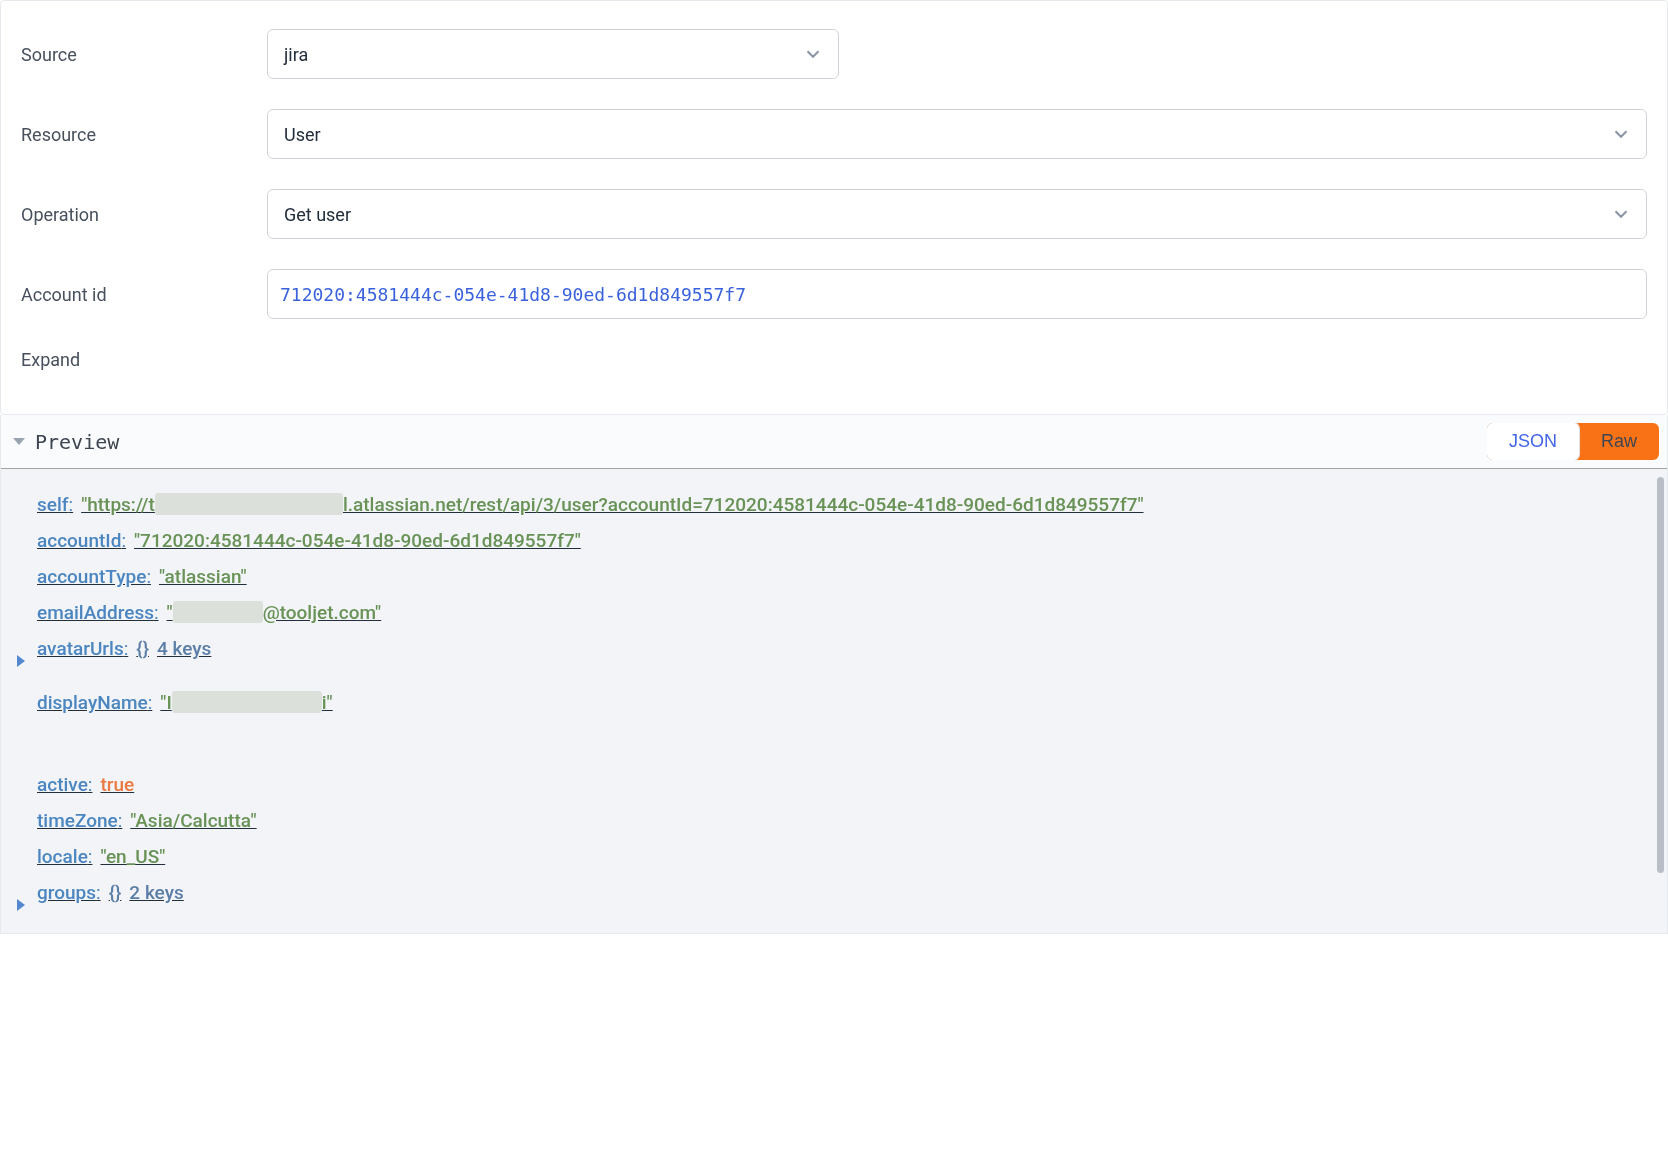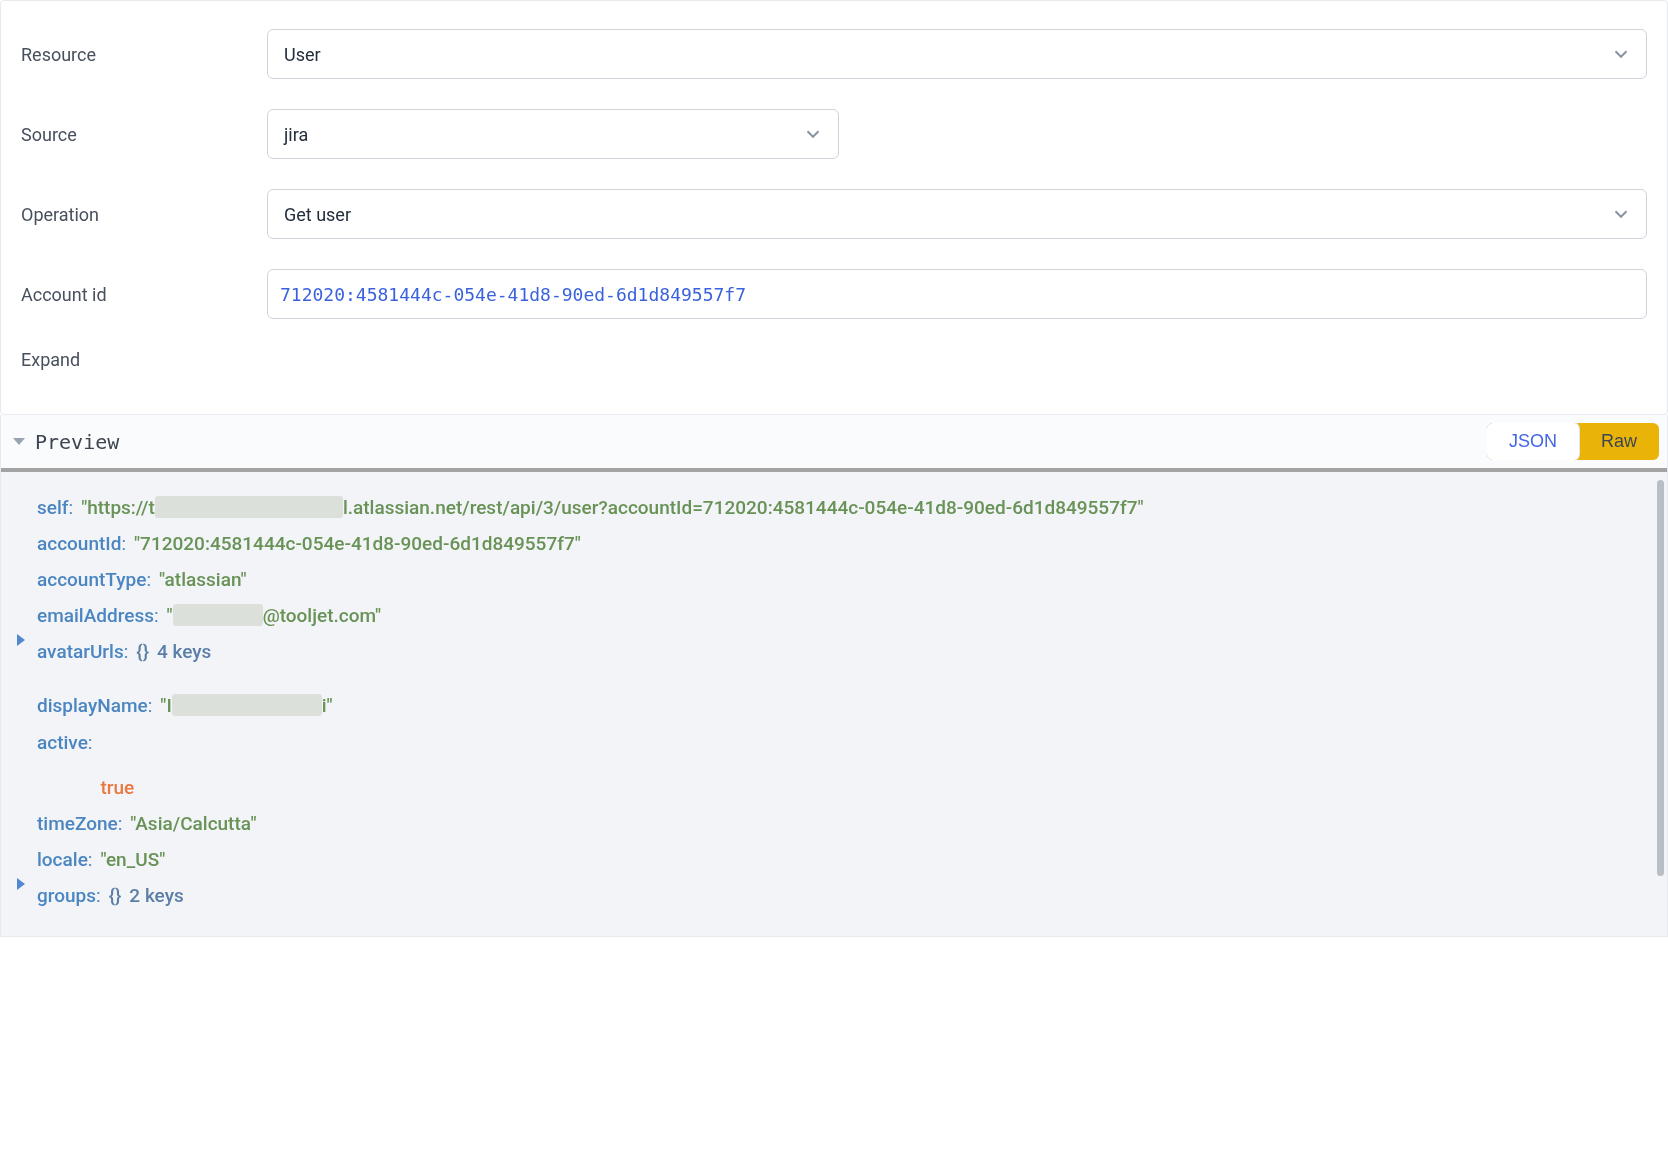--- a/index.html
+++ b/index.html
@@ -79,42 +79,42 @@
     .preview-section {
       border: 1px solid #e6e9ee;
       border-top: none;
     }
     .preview-header {
       display: flex;
       align-items: center;
       justify-content: space-between;
       padding: 8px 8px 8px 12px;
       background: #fafbfc;
-      border-bottom: 4px solid #a3a3a3;
+      border-bottom: 1px solid #a3a3a3;
     }
     .preview-title-wrap {
       display: flex;
       align-items: center;
       gap: 10px;
     }
     .preview-toggle {
       width: 0;
       height: 0;
       border-left: 6px solid transparent;
       border-right: 6px solid transparent;
       border-top: 7px solid #9aa3b0;
     }
     .preview-title {
       font-family: "SFMono-Regular", Consolas, "Menlo", monospace;
       font-size: 20px;
       color: #3c4450;
     }
     .toggle-group {
       display: flex;
-      background: #eab308;
+      background: #f97316;
       border-radius: 6px;
       overflow: hidden;
     }
     .toggle-btn {
       padding: 8px 22px;
       font-size: 18px;
       cursor: pointer;
       background: transparent;
       border: none;
     }
@@ -142,23 +142,24 @@
       position: absolute;
       right: 3px;
       top: 8px;
       bottom: 60px;
       width: 7px;
       background: #b9bec6;
       border-radius: 4px;
     }
     .json-row {
       display: flex;
-      align-items: flex-start;
+      align-items: flex-end;
       white-space: nowrap;
       padding-left: 26px;
+      text-decoration: underline;
     }
     .json-row.expandable {
       padding-left: 6px;
     }
     .json-row.extra-gap {
       margin-top: 18px;
     }
     .expand-arrow {
       width: 0;
       height: 0;
@@ -206,44 +207,44 @@
     .redacted.w1 { width: 188px; }
     .redacted.w2 { width: 90px; }
     .redacted.w3 { width: 150px; }
   </style>
 </head>
 <body>
 
 <div class="form-container">
 
   <div class="form-row">
+    <div class="form-label">Source</div>
+    <div class="form-control-wrap narrow">
+      <div class="select-control">
+        <span class="value">jira</span>
+        <svg class="chevron-down" viewBox="0 0 24 24" fill="none" stroke="currentColor" stroke-width="2.2">
+            <polyline points="6 9 12 15 18 9"></polyline>
+          </svg>
+      </div>
+    </div>
+  </div>
+
+  <div class="form-row">
     <div class="form-label">Resource</div>
     <div class="form-control-wrap">
       <div class="select-control">
         <span class="value">User</span>
         <svg class="chevron-down" viewBox="0 0 24 24" fill="none" stroke="currentColor" stroke-width="2.2">
             <polyline points="6 9 12 15 18 9"></polyline>
           </svg>
       </div>
     </div>
   </div>
 
   <div class="form-row">
-    <div class="form-label">Source</div>
-    <div class="form-control-wrap narrow">
-      <div class="select-control">
-        <span class="value">jira</span>
-        <svg class="chevron-down" viewBox="0 0 24 24" fill="none" stroke="currentColor" stroke-width="2.2">
-            <polyline points="6 9 12 15 18 9"></polyline>
-          </svg>
-      </div>
-    </div>
-  </div>
-
-  <div class="form-row">
     <div class="form-label">Operation</div>
     <div class="form-control-wrap">
       <div class="select-control">
         <span class="value">Get user</span>
         <svg class="chevron-down" viewBox="0 0 24 24" fill="none" stroke="currentColor" stroke-width="2.2">
             <polyline points="6 9 12 15 18 9"></polyline>
           </svg>
       </div>
     </div>
   </div>

